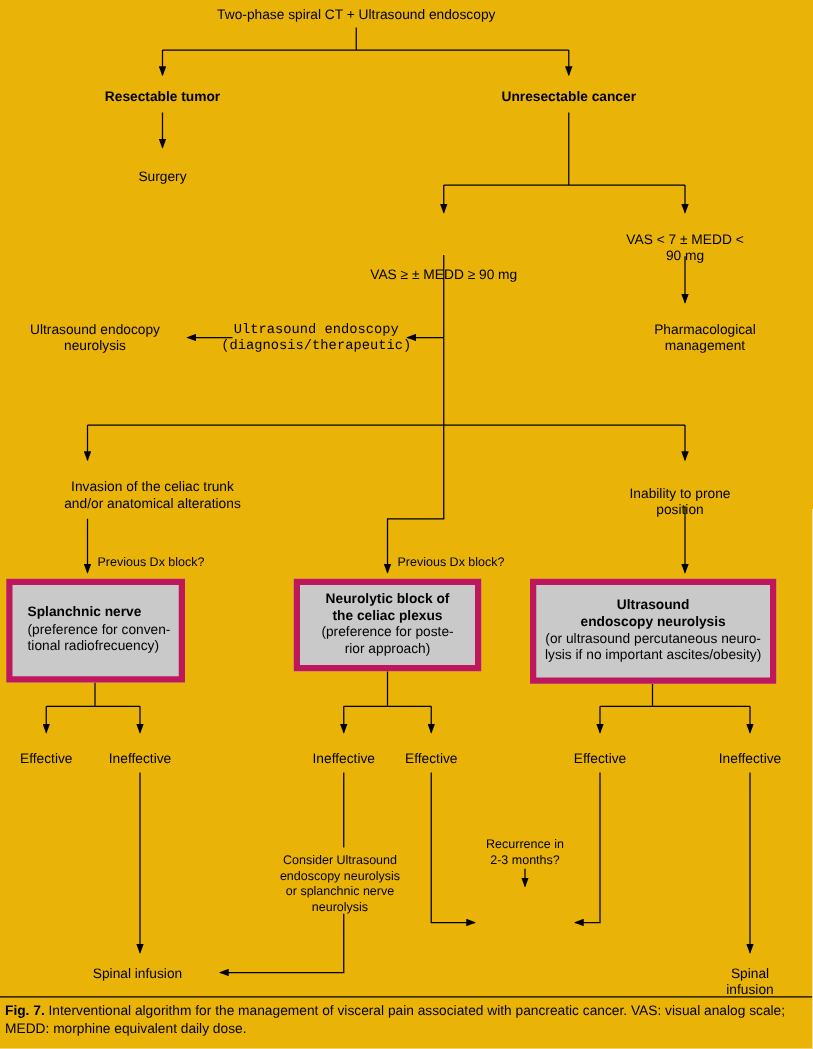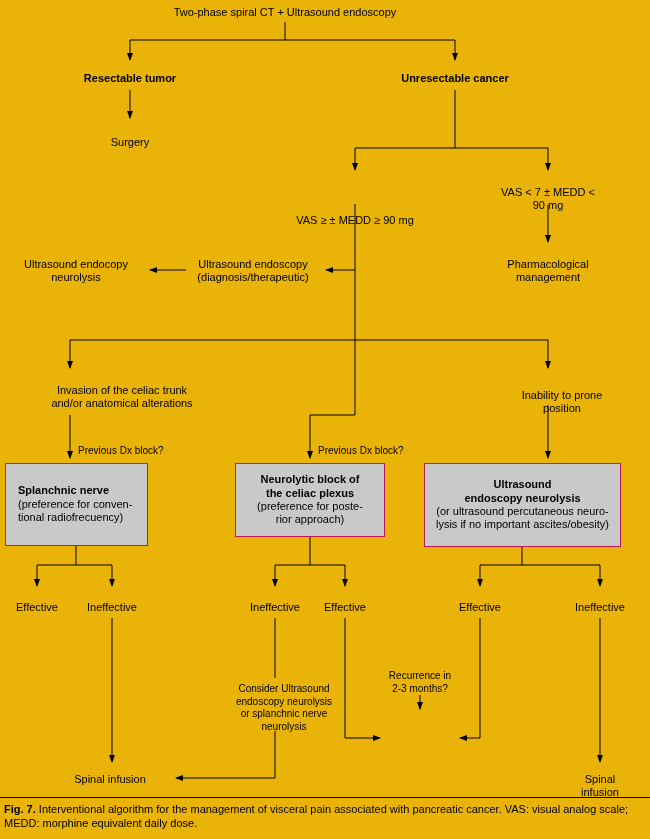--- a/index.html
+++ b/index.html
@@ -5,21 +5,21 @@
   * { margin:0; padding:0; box-sizing:border-box; }
   html,body { background:#ffffff; }
   body { font-family:"Liberation Sans", sans-serif; color:#000; }
   .figure { position:relative; width:650px; height:839px; background:#eab308; overflow:hidden; }
   svg.wires { position:absolute; left:0; top:0; }
   .node { position:absolute; font-size:11px; line-height:1.22; text-align:center;
           transform:translateX(-50%); white-space:pre-line; }
   .node.anchor-left { transform:none; text-align:left; }
   .bold { font-weight:bold; }
   .small { font-size:10px; line-height:1.25; }
-  .gbox { position:absolute; background:#c9c9c9; border:1px solid #be185d;
+  .gbox { position:absolute; background:#c9c9c9; border:5px solid #be185d;
           display:flex; flex-direction:column; justify-content:center;
           font-size:11px; line-height:1.22; text-align:center; white-space:pre-line;
           padding:3px 4px; }
   .gbox.align-left { text-align:left; padding-left:12px; }
   .gbox .gtitle { font-weight:bold; }
   .caption-rule { position:absolute; left:0; top:797px; width:650px; border-top:1px solid #000; }
   .caption { position:absolute; left:4px; top:802px; width:643px; font-size:11px; line-height:1.3; }
 </style>
 </head>
 <body>
@@ -79,28 +79,28 @@
   <div class="node bold" style="left:130px; top:72px;">Resectable tumor</div>
   <div class="node bold" style="left:455px; top:72px;">Unresectable cancer</div>
 
   <div class="node" style="left:130px; top:136px;">Surgery</div>
 
   <div class="node" style="left:355px; top:186px;margin-top:28px;">VAS ≥ ± MEDD ≥ 90 mg</div>
   <div class="node" style="left:548px; top:186px;">VAS &lt; 7 ± MEDD &lt; 90 mg</div>
 
   <div class="node" style="left:76px; top:258px;">Ultrasound endocopy
 neurolysis</div>
-  <div class="node" style="left:253px; top:258px;">Ultrasound endoscopy
+  <div class="node" style="left:253px; top:258px;font-family:Liberation Mono, monospace;">Ultrasound endoscopy
 (diagnosis/therapeutic)</div>
-  <div class="node" style="left:548px; top:258px;">Pharmacological
+  <div class="node" style="left:564px; top:258px;">Pharmacological
 management</div>
 
   <div class="node" style="left:122px; top:384px;">Invasion of the celiac trunk
 and/or anatomical alterations</div>
-  <div class="node" style="left:562px; top:389px;">Inability to prone position</div>
+  <div class="node" style="left:544px; top:389px;">Inability to prone position</div>
 
   <div class="node small anchor-left" style="left:78px; top:445px;">Previous Dx block?</div>
   <div class="node small anchor-left" style="left:318px; top:445px;">Previous Dx block?</div>
 
   <div class="gbox align-left" style="left:5px; top:463px; width:143px; height:83px;">
     <div class="gtitle">Splanchnic nerve</div>
     <div>(preference for conven-
 tional radiofrecuency)</div>
   </div>
 
@@ -118,21 +118,21 @@
 lysis if no important ascites/obesity)</div>
   </div>
 
   <div class="node" style="left:37px; top:601px;">Effective</div>
   <div class="node" style="left:112px; top:601px;">Ineffective</div>
   <div class="node" style="left:275px; top:601px;">Ineffective</div>
   <div class="node" style="left:345px; top:601px;">Effective</div>
   <div class="node" style="left:480px; top:601px;">Effective</div>
   <div class="node" style="left:600px; top:601px;">Ineffective</div>
 
-  <div class="node small" style="left:272px; top:683px;margin-left:12px;">Consider Ultrasound
+  <div class="node small" style="left:272px; top:683px;">Consider Ultrasound
 endoscopy neurolysis
 or splanchnic nerve
 neurolysis</div>
   <div class="node small" style="left:420px; top:670px;">Recurrence in
 2-3 months?</div>
 
   <div class="node" style="left:110px; top:773px;">Spinal infusion</div>
   <div class="node" style="left:600px; top:773px;">Spinal infusion</div>
 
   <div class="caption-rule"></div>

